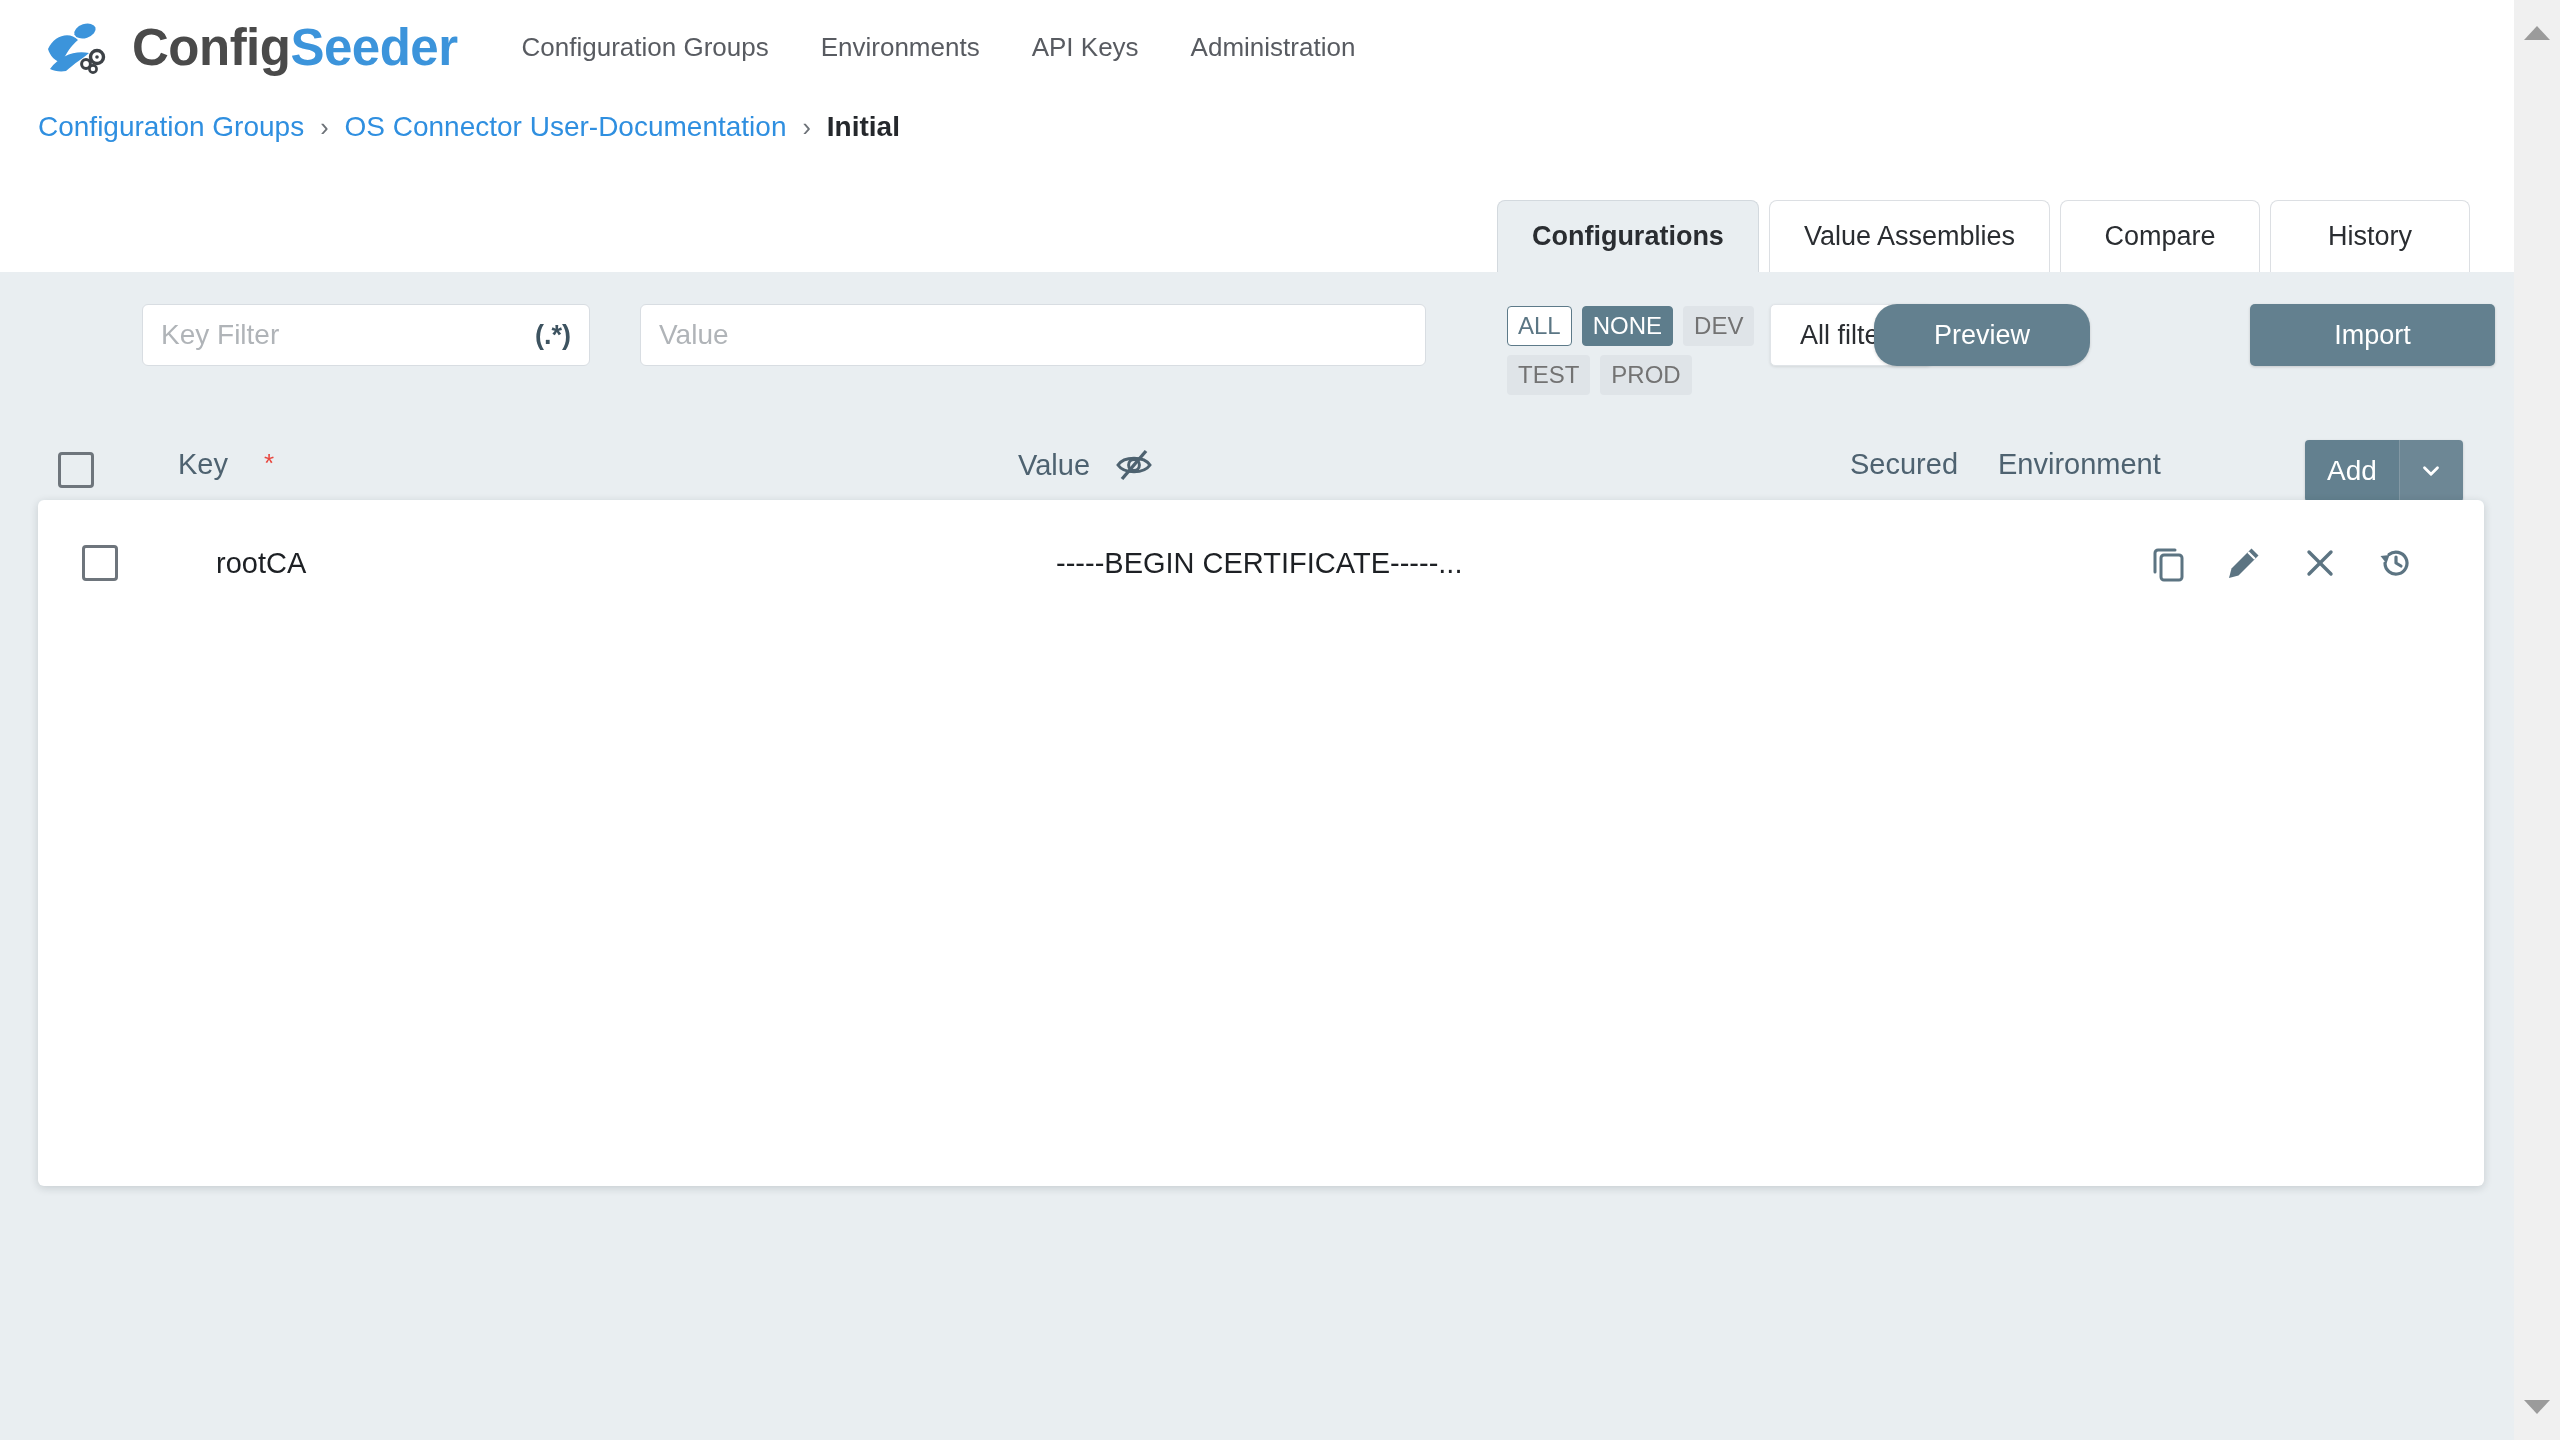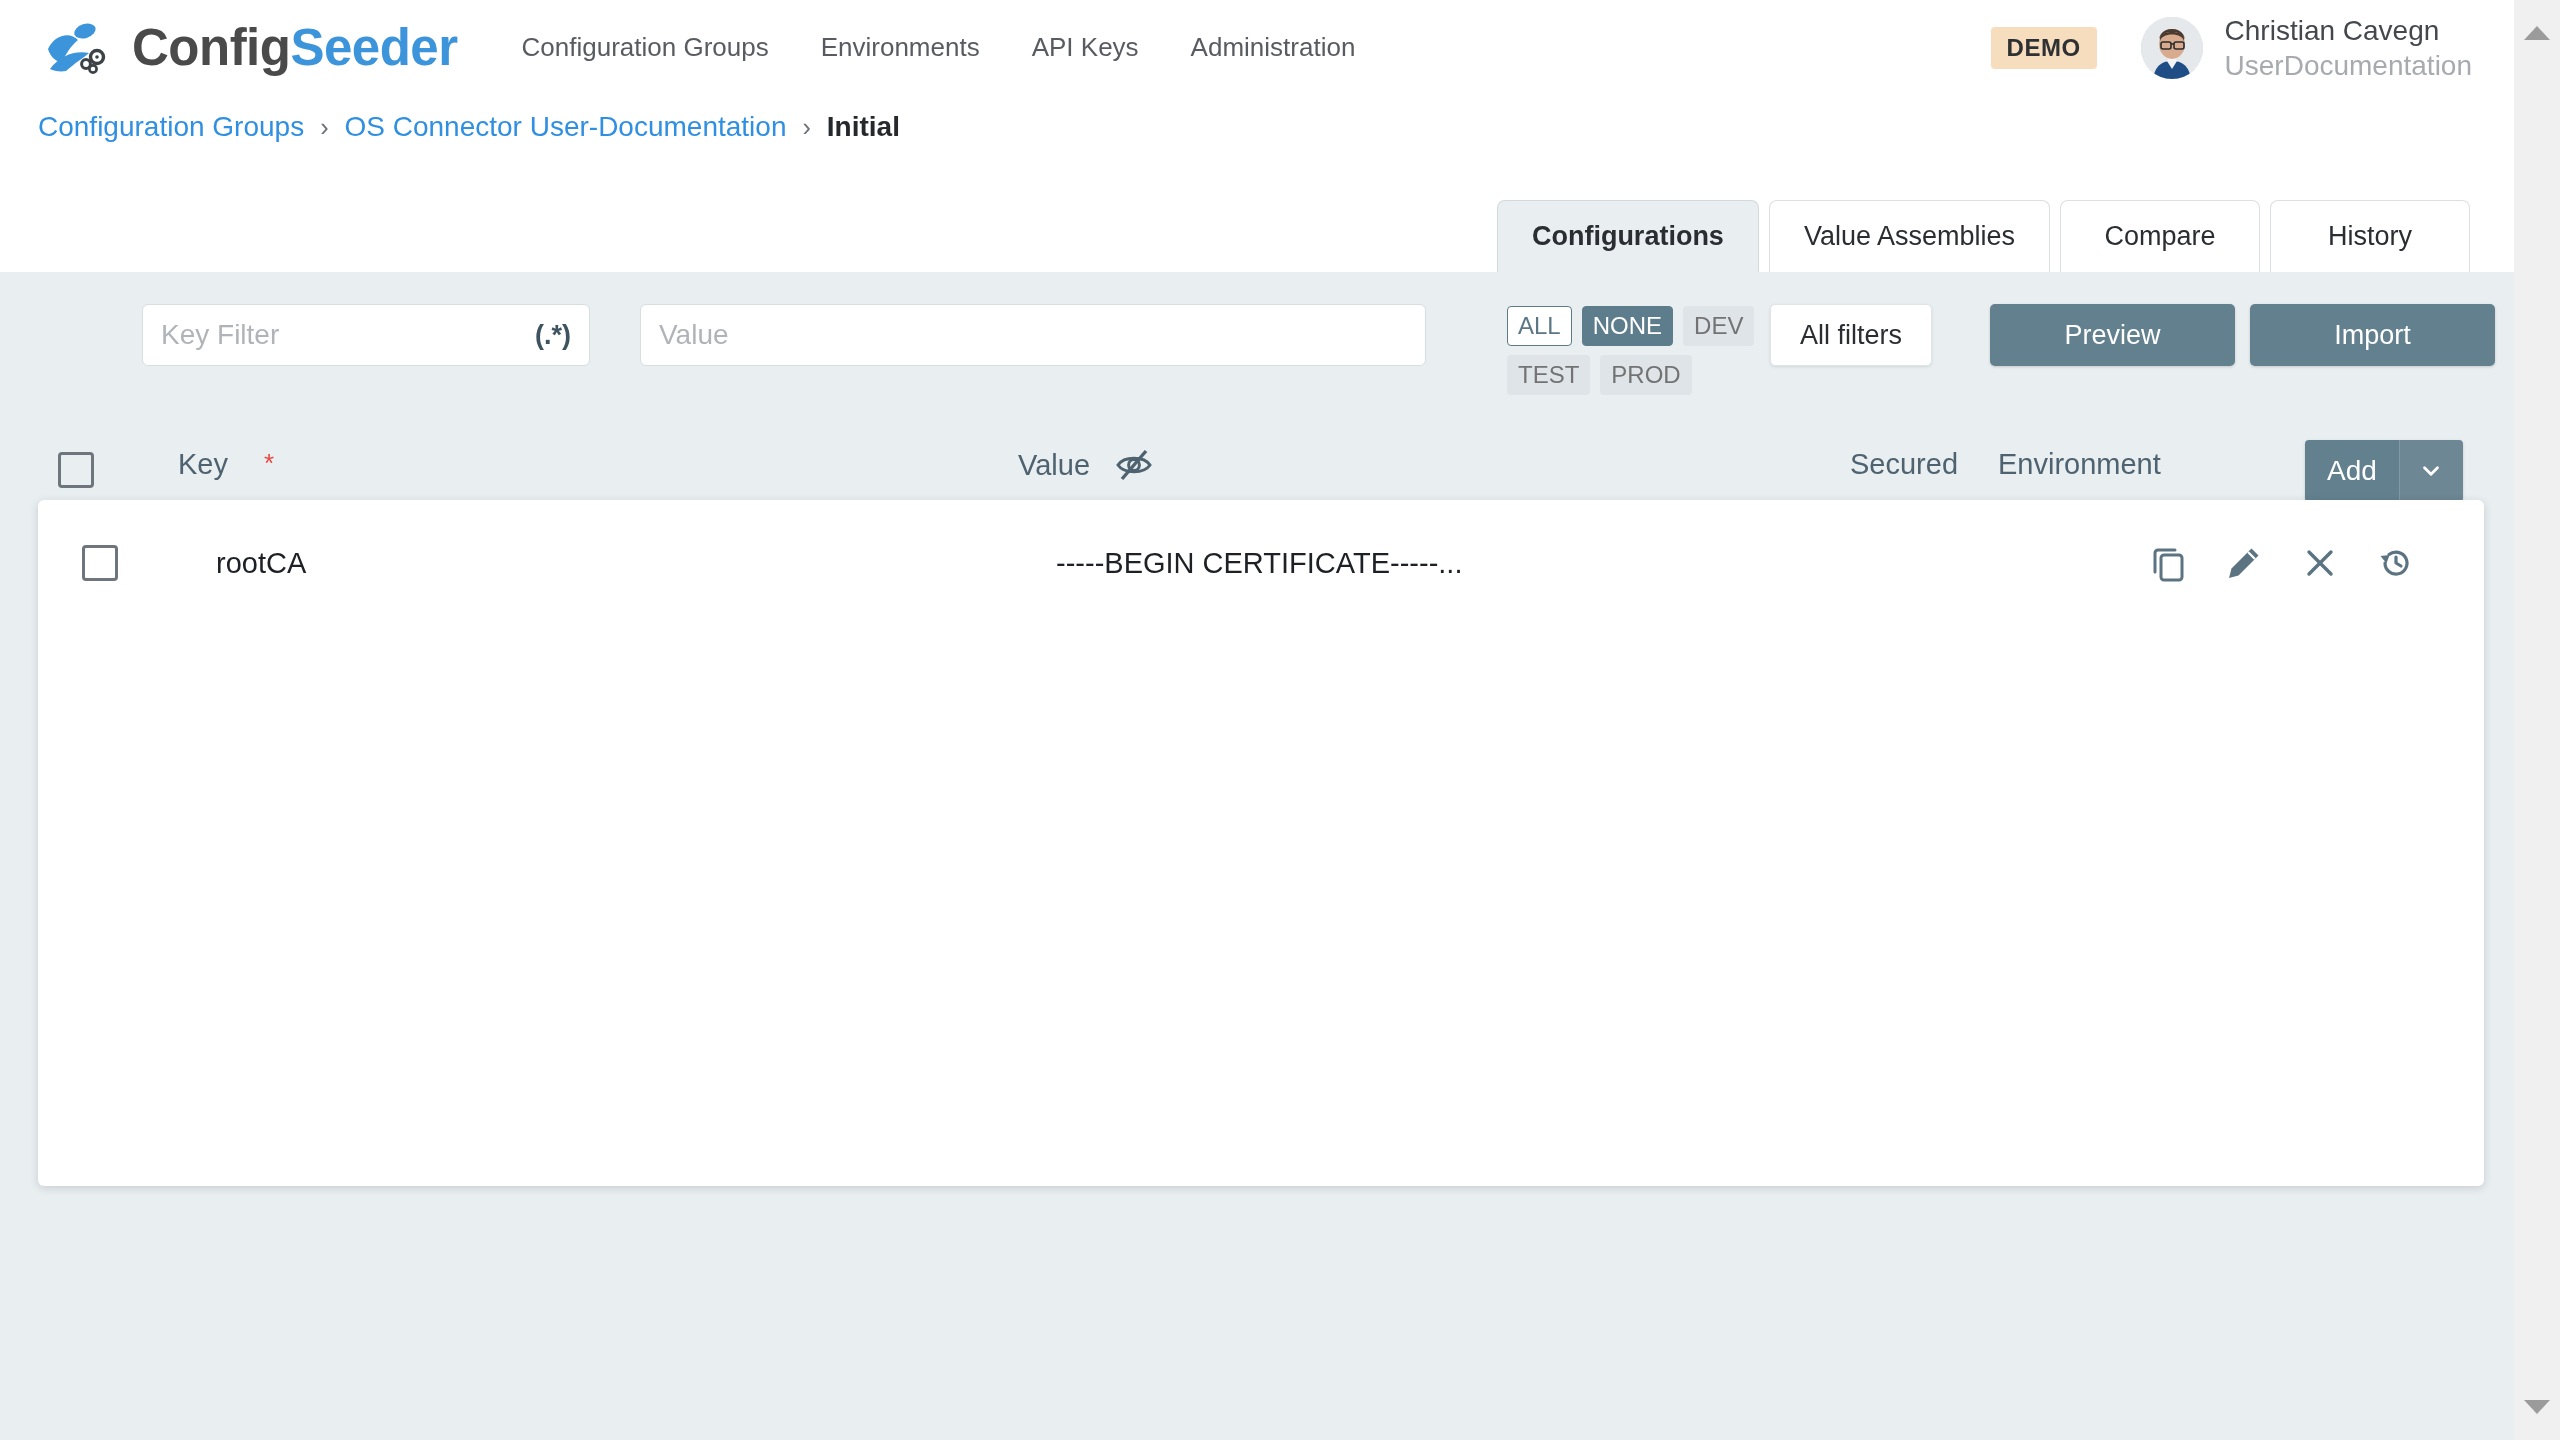--- a/index.html
+++ b/index.html
@@ -125,21 +125,21 @@
   .btn.ghost {
     background: #ffffff; color: #2a2d31;
     border: 1px solid #e0e4e8;
     left: 1770px; width: 162px;
     box-shadow: 0 1px 3px rgba(0,0,0,.10);
   }
   .btn.primary {
     background: #63808f; color: #ffffff;
     box-shadow: 0 1px 3px rgba(0,0,0,.16);
   }
-  .btn.preview { left: 1990px; width: 245px; }
+  .btn.preview { left: 1874px; width: 216px; border-radius: 23px; }
   .btn.import  { left: 2250px; width: 245px; }
   .chk {
     width: 36px; height: 36px; border: 3px solid #6e757c;
     border-radius: 4px; background: transparent; cursor: pointer;
   }
   .th-check { position: absolute; left: 58px; top: 452px; }
   .th-key {
     position: absolute; left: 178px; top: 448px;
     font-size: 29px; color: #4e6270; display: flex; align-items: flex-start; gap: 28px;
   }
@@ -235,40 +235,20 @@
     </div>
   </div>
 
   <div class="mainnav">
     <div class="nav-item">Configuration Groups</div>
     <div class="nav-item">Environments</div>
     <div class="nav-item">API Keys</div>
     <div class="nav-item">Administration</div>
   </div>
 
-  <div class="topbar-right">
-    <div class="demo-badge">DEMO</div>
-    <div class="avatar">
-      <svg viewBox="0 0 62 62" width="62" height="62">
-        <rect width="62" height="62" fill="#e6e9ec"></rect>
-        <path d="M12 62 C14 48 22 44 31 44 C40 44 48 48 50 62 Z" fill="#1f4e87"></path>
-        <path d="M26 44 L31 52 L36 44 L34 41 L28 41 Z" fill="#f3f5f7"></path>
-        <ellipse cx="31" cy="27" rx="13" ry="15" fill="#d8ab8e"></ellipse>
-        <path d="M18 24 C18 12 44 12 44 24 C44 18 40 12 31 12 C22 12 18 18 18 24 Z" fill="#4a3a30"></path>
-        <path d="M19 25 C19 15 43 15 43 25 L43 21 C43 13 19 13 19 21 Z" fill="#4a3a30"></path>
-        <rect x="20" y="25" width="10" height="7" rx="2" fill="none" stroke="#2b2b2b" stroke-width="1.6"></rect>
-        <rect x="33" y="25" width="10" height="7" rx="2" fill="none" stroke="#2b2b2b" stroke-width="1.6"></rect>
-        <line x1="30" y1="27" x2="33" y2="27" stroke="#2b2b2b" stroke-width="1.6"></line>
-      </svg>
-    </div>
-    <div class="user-block">
-      <div class="user-name">Christian Cavegn</div>
-      <div class="user-role">UserDocumentation</div>
-    </div>
-  </div>
 </div>
 
 <div class="breadcrumb">
   <span class="crumb-link">Configuration Groups</span>
   <span class="crumb-sep">›</span>
   <span class="crumb-link">OS Connector User-Documentation</span>
   <span class="crumb-sep">›</span>
   <span class="crumb-current">Initial</span>
 </div>
 

